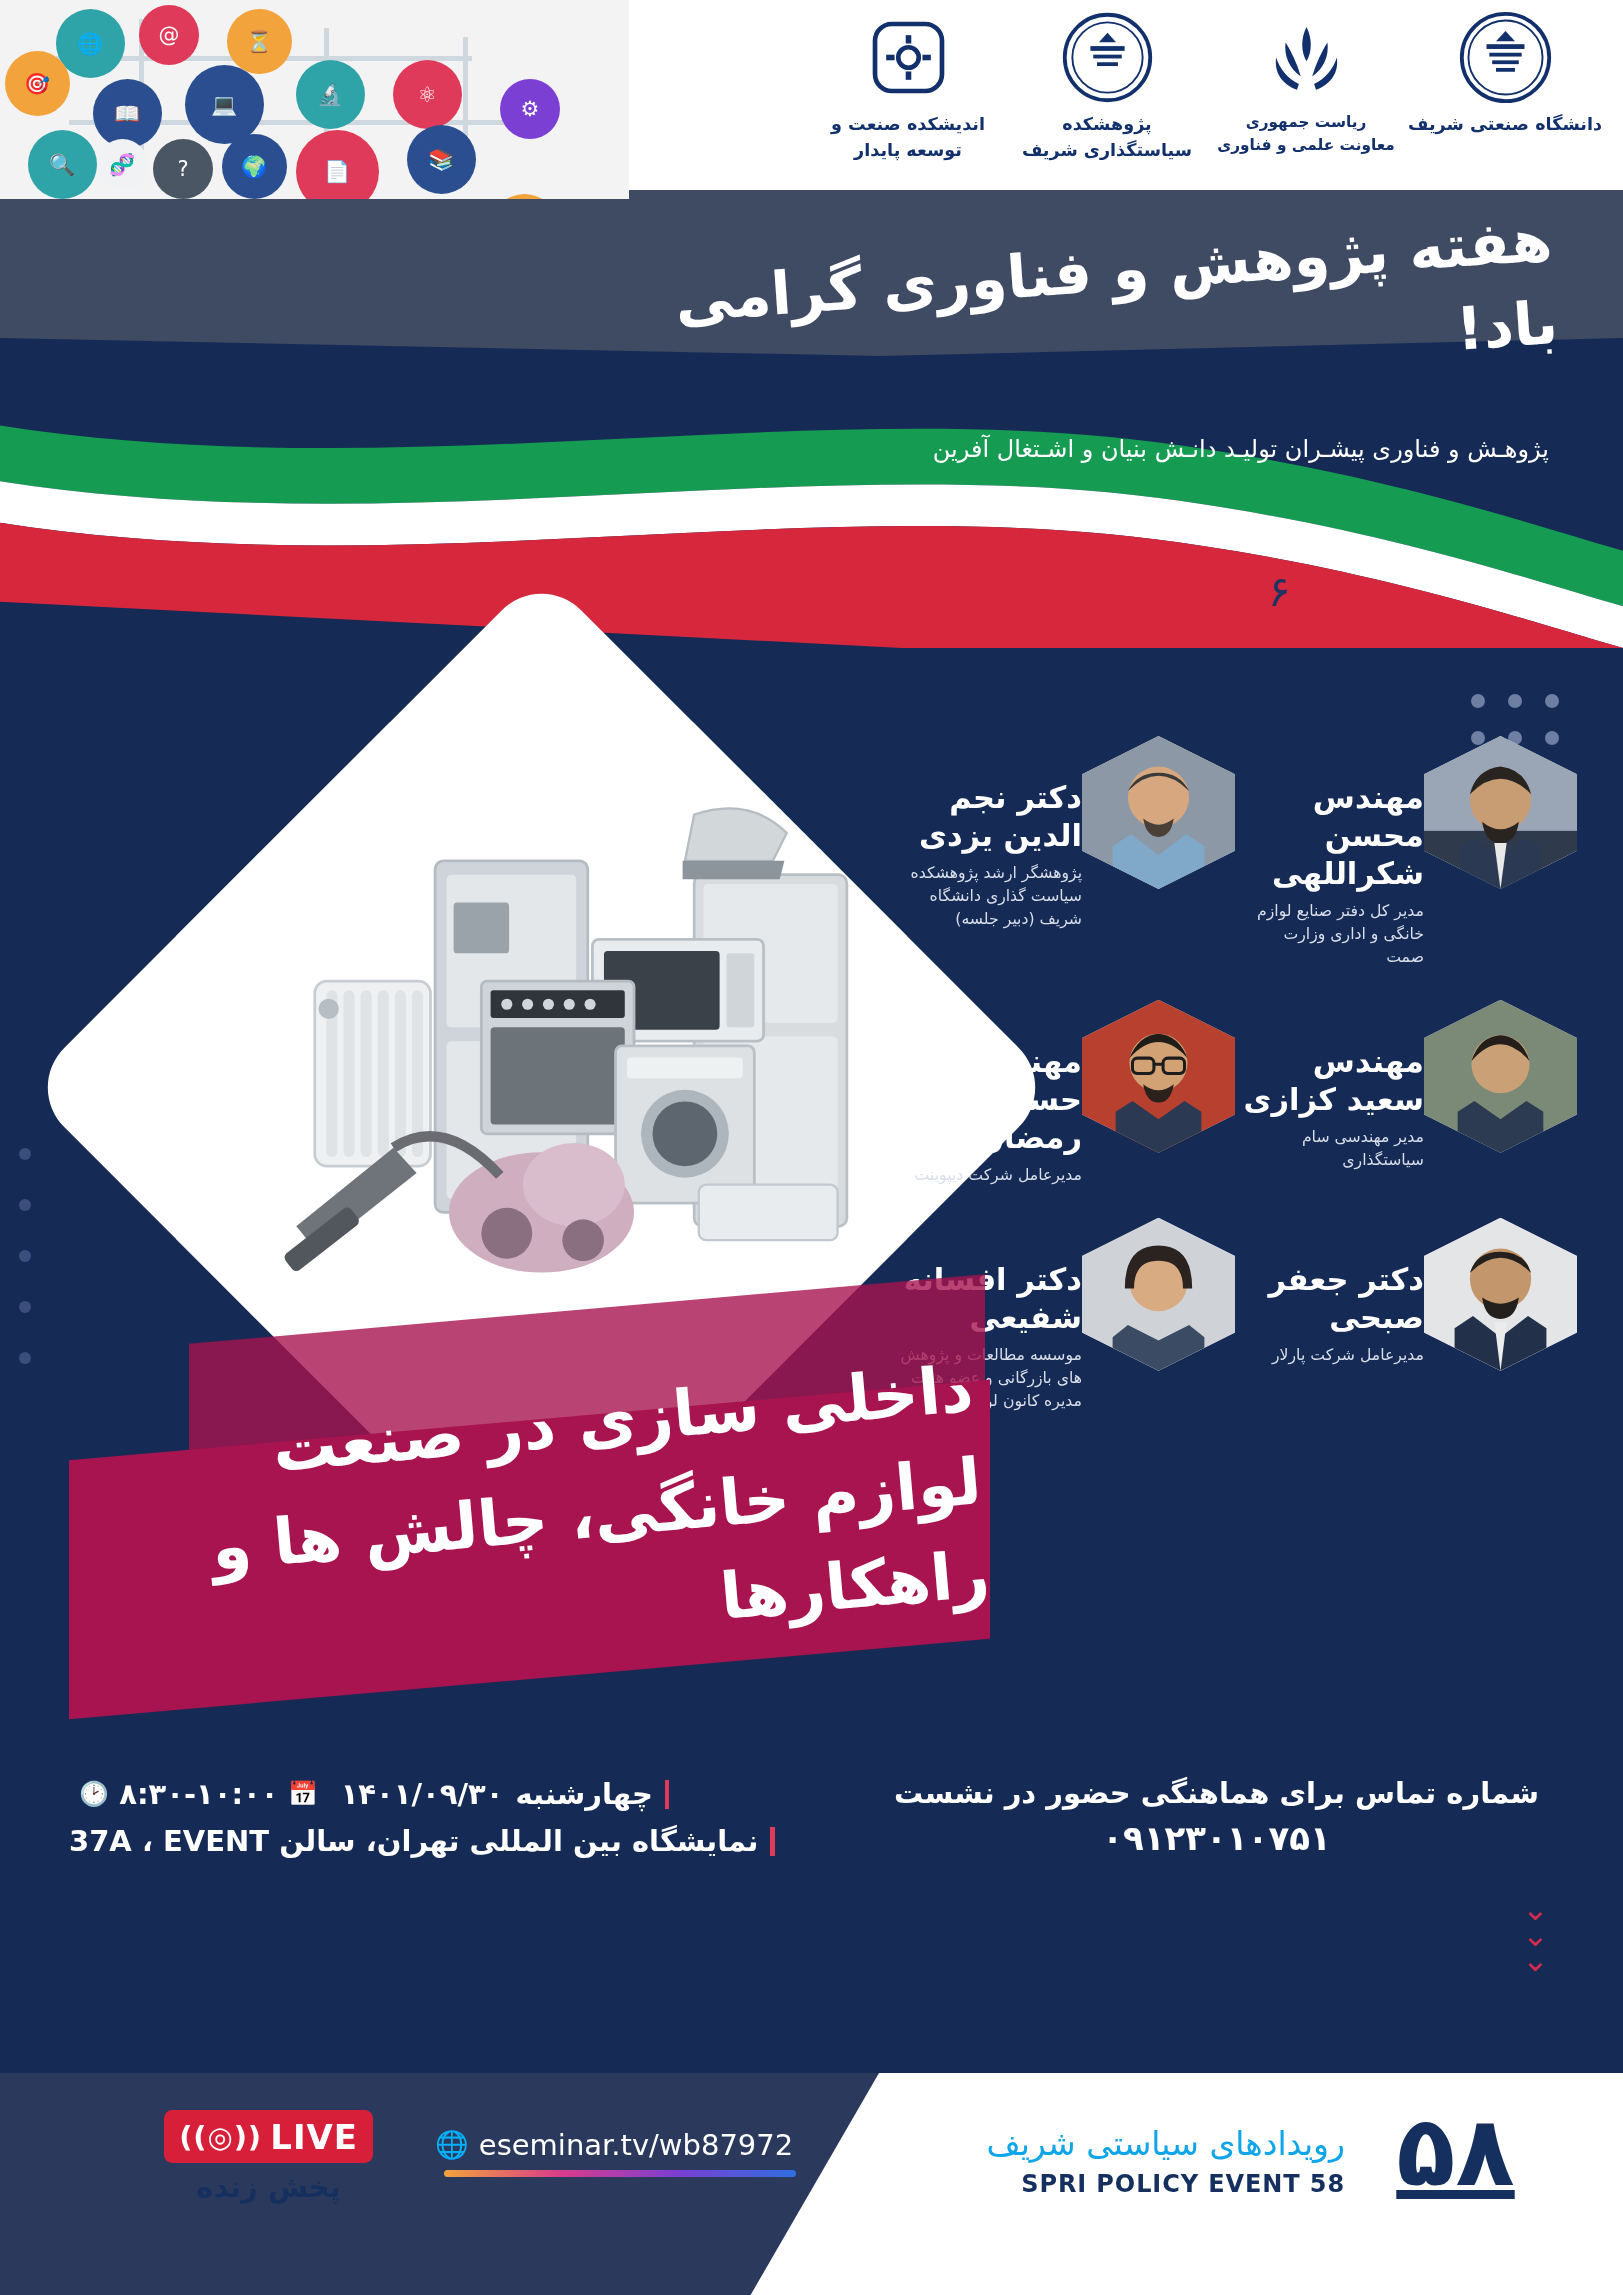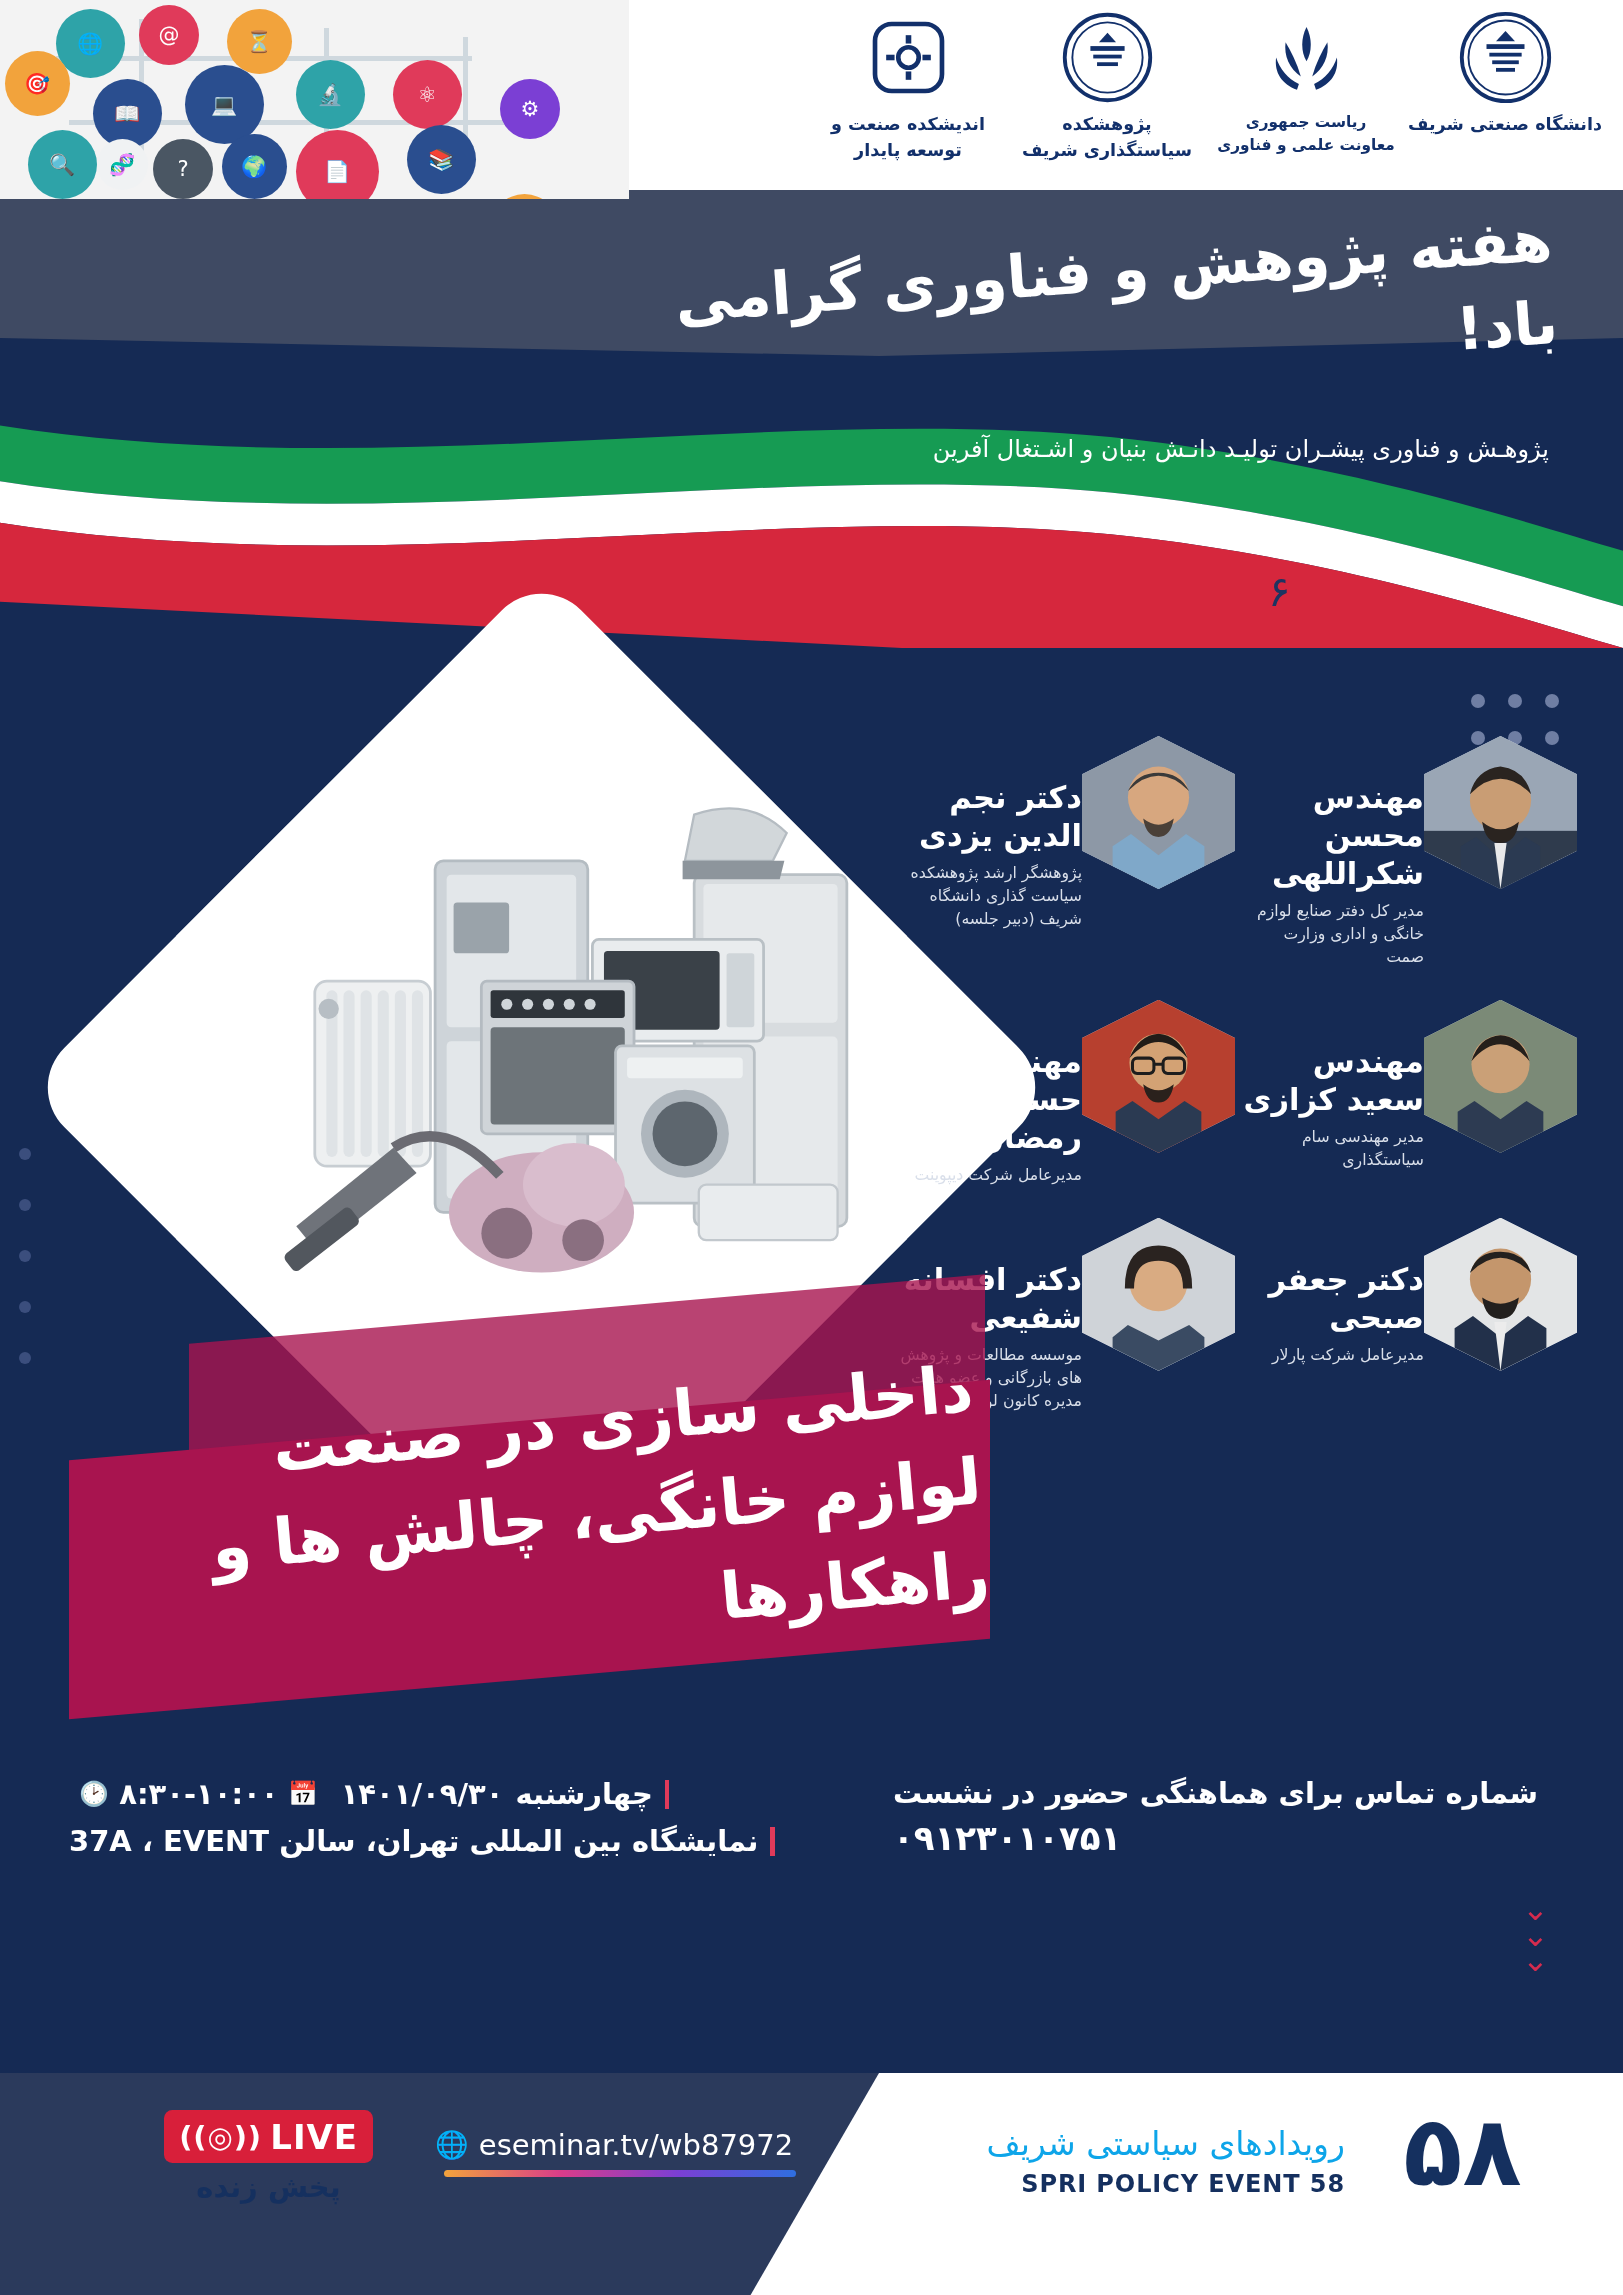--- a/index.html
+++ b/index.html
@@ -70,32 +70,32 @@
   .main-title{position:absolute;top:1342px;left:88px;width:893px;text-align:right;color:#ffffff;
      font-size:64px;font-weight:bold;line-height:1.45;z-index:11;transform:rotate(-5deg);transform-origin:right center;}
 
   
   .info{position:absolute;top:1777px;left:69px;width:953px;z-index:11;text-align:left;direction:rtl;}
   .info-row{display:flex;flex-direction:row;align-items:center;justify-content:flex-end;color:#ffffff;font-size:29px;margin-bottom:13px;font-weight:bold;}
   .bar{width:4.6px;height:29px;background:#e03a5a;margin-right:12px;margin-left:12px;}
   .ico{margin:0 10.2px;font-size:24px;color:#ffffff;}
 
   
-  .contact{position:absolute;top:1772px;right:45px;width:685px;text-align:left;z-index:11;}
+  .contact{position:absolute;top:1772px;right:64px;width:685px;text-align:center;z-index:11;}
   .contact-t{color:#ffffff;font-size:29px;font-weight:bold;line-height:1.5;}
   .contact-p{color:#ffffff;font-size:34px;font-weight:bold;margin-top:2px;letter-spacing:1.4px;}
 
   
   .chev{position:absolute;left:1522px;top:1897px;z-index:11;color:#d62b4e;font-size:32px;line-height:0.8;}
 
   
   .footer{position:absolute;top:2073px;left:0;width:1623px;height:223px;background:#ffffff;z-index:12;}
   .footer-blue{position:absolute;top:2073px;left:0;width:879px;height:223px;background:#2b3a5c;z-index:13;
       clip-path:polygon(0 0,879px 0,750px 223px,0 223px);}
-  .f-num{position:absolute;top:2101px;right:61px;width:199px;text-align:center;color:#15305f;font-size:97px;font-weight:bold;z-index:15;line-height:1.05;}
+  .f-num{position:absolute;top:2101px;right:68px;width:199px;text-align:center;color:#15305f;font-size:97px;font-weight:bold;z-index:15;line-height:1.05;text-decoration:underline;}
   .f-lines{position:absolute;top:2124px;right:278px;z-index:15;text-align:right;}
   .f-fa{color:#0ea5e9;font-size:33px;font-weight:normal;}
   .f-en{color:#15305f;font-size:24px;font-weight:bold;letter-spacing:0.9px;margin-top:7.4px;}
   .f-url{position:absolute;top:2128px;left:435px;z-index:16;color:#ffffff;font-size:29px;display:flex;align-items:center;gap:10.2px;direction:ltr;}
   .f-urlbar{position:absolute;top:2170px;left:444px;width:352px;height:7.4px;border-radius:3.7px;z-index:16;
      background:linear-gradient(90deg,#f2a33c,#d93c8a,#7b3fd4,#2f6fe0);}
   .live{position:absolute;top:2110px;left:139px;z-index:16;text-align:center;width:259px;}
   .live-badge{display:inline-flex;align-items:center;gap:8.3px;background:#d81f3a;border-radius:8.3px;padding:6.5px 15.7px;color:#fff;font-size:34px;font-weight:bold;letter-spacing:0.9px;}
   .live-fa{color:#15305f;font-size:29px;font-weight:bold;margin-top:7.4px;}
 

